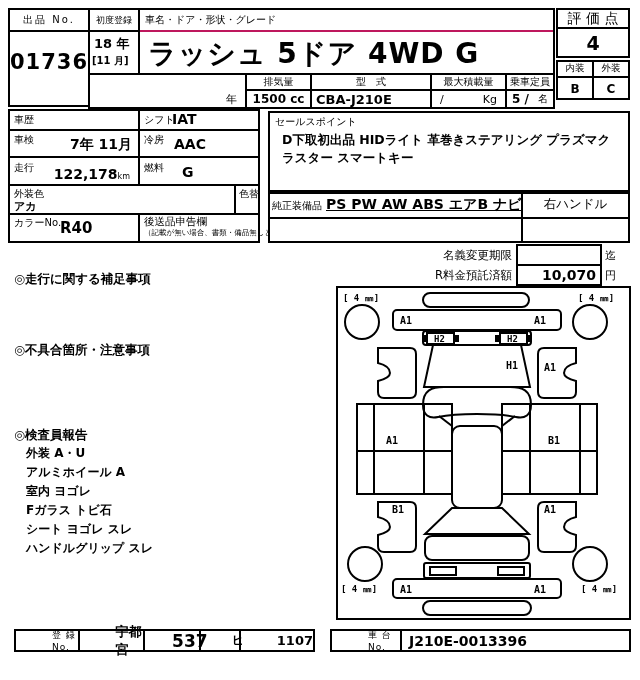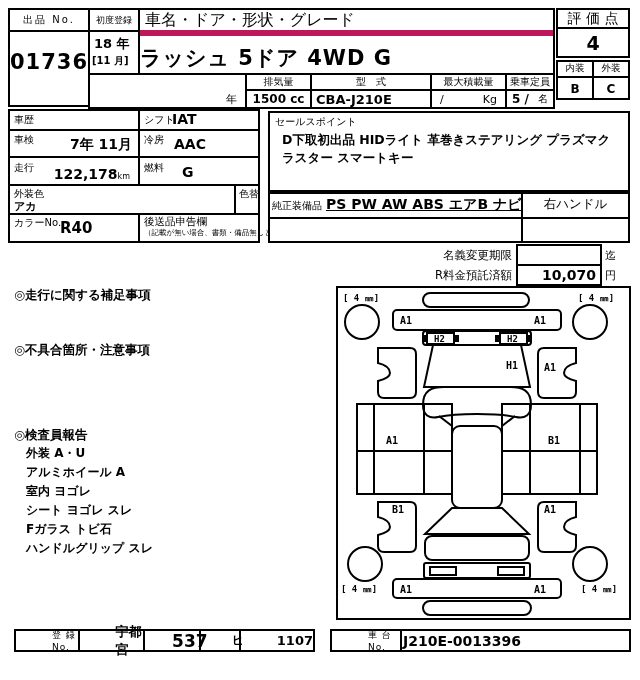--- a/index.html
+++ b/index.html
@@ -29,22 +29,22 @@
   <div style="height:60px;display:flex;align-items:center;justify-content:center;font-size:21px;font-weight:bold;letter-spacing:1px;">01736</div>
 </div>
 
 <div class="b" style="left:88px;top:8px;width:52px;height:67px;">
   <div style="height:20px;border-bottom:2px solid #000;display:flex;align-items:center;justify-content:center;font-size:9px;">初度登録</div>
   <div style="padding:3px 2px 0 4px;font-size:13px;font-weight:bold;">18 年</div>
   <div style="padding:1px 2px 0 2px;font-size:10px;font-weight:bold;">[11 月]</div>
 </div>
 
 <div class="b" style="left:138px;top:8px;width:417px;height:67px;">
-  <div style="height:20px;border-bottom:6px solid #be185d;display:flex;align-items:center;padding-left:5px;font-size:16px;">車名・ドア・形状・グレード</div>
-  <div style="height:43px;display:flex;align-items:center;padding-left:0;font-size:21px;font-weight:bold;letter-spacing:1px;">ラッシュ 5ドア 4WD G</div>
+  <div style="height:20px;border-bottom:2px solid #be185d;display:flex;align-items:center;padding-left:5px;font-size:10px;">車名・ドア・形状・グレード</div>
+  <div style="height:43px;display:flex;align-items:center;padding-left:8px;font-size:28px;font-weight:bold;letter-spacing:1px;">ラッシュ 5ドア 4WD G</div>
 </div>
 
 <div class="b" style="left:88px;top:73px;width:159px;height:36px;">
   <div class="valcell" style="justify-content:flex-end;padding-right:8px;font-size:11px;">年</div>
 </div>
 <div class="b" style="left:245px;top:73px;width:67px;height:36px;">
   <div class="hdrcell">排気量</div>
   <div class="valcell" style="justify-content:center;font-size:12px;font-weight:bold;">1500 cc</div>
 </div>
 <div class="b" style="left:310px;top:73px;width:122px;height:36px;">
@@ -131,29 +131,29 @@
   <div style="text-align:right;padding:2px 4px;font-size:13px;font-weight:bold;"></div>
 </div>
 <div class="t" style="left:605px;top:248px;font-size:11px;">迄</div>
 
 <div class="t" style="left:340px;top:268px;width:172px;text-align:right;font-size:11.5px;">R料金預託済額</div>
 <div class="b" style="left:516px;top:264px;width:86px;height:22px;">
   <div style="text-align:right;padding:1px 4px;font-size:14px;font-weight:bold;">10,070</div>
 </div>
 <div class="t" style="left:605px;top:268px;font-size:11px;">円</div>
 
-<div class="t" style="left:14px;top:287px;font-size:12.5px;font-weight:bold;">◎走行に関する補足事項</div>
+<div class="t" style="left:14px;top:271px;font-size:12.5px;font-weight:bold;">◎走行に関する補足事項</div>
 <div class="t" style="left:14px;top:342px;font-size:12.5px;font-weight:bold;">◎不具合箇所・注意事項</div>
 <div class="t" style="left:14px;top:427px;font-size:12.5px;font-weight:bold;">◎検査員報告</div>
 <div class="t" style="left:26px;top:444px;font-size:12px;font-weight:bold;line-height:19px;white-space:normal;width:280px;">
   <div>外装 A・U</div>
   <div>アルミホイール A</div>
   <div>室内 ヨゴレ</div>
+  <div>Fガラス トビ石</div>
   <div>シート ヨゴレ スレ</div>
-  <div>Fガラス トビ石</div>
   <div>ハンドルグリップ スレ</div>
 </div>
 
 <div class="b" style="left:336px;top:286px;width:295px;height:334px;">
 <svg width="291" height="330" viewBox="0 0 291 330">
   <g stroke="#000" fill="none" stroke-width="2">
 
     <circle cx="24" cy="34" r="17"></circle>
     <circle cx="252" cy="34" r="17"></circle>
     <circle cx="27" cy="276" r="17"></circle>
@@ -216,14 +216,14 @@
 
 <div class="b" style="left:14px;top:629px;width:301px;height:23px;display:flex;">
   <div class="footcell" style="width:68px;font-size:9px;letter-spacing:1px;">登 録 No.</div>
   <div class="footcell" style="width:72px;border-left:2px solid #000;font-size:13px;font-weight:bold;">宇都宮</div>
   <div class="footcell" style="width:56px;border-left:2px solid #000;font-size:17px;font-weight:bold;">537</div>
   <div class="footcell" style="width:40px;border-left:2px solid #000;font-size:12px;font-weight:bold;">ヒ</div>
   <div class="footcell" style="flex:1;border-left:2px solid #000;font-size:13px;font-weight:bold;">1107</div>
 </div>
 <div class="b" style="left:330px;top:629px;width:301px;height:23px;display:flex;">
   <div class="footcell" style="width:68px;font-size:9px;letter-spacing:1px;">車 台 No.</div>
-  <div class="footcell" style="flex:1;border-left:2px solid #000;justify-content:flex-start;padding-left:1px;font-size:14px;font-weight:bold;">J210E-0013396</div>
+  <div class="footcell" style="flex:1;border-left:2px solid #000;justify-content:flex-start;padding-left:7px;font-size:14px;font-weight:bold;">J210E-0013396</div>
 </div>
 
 </body></html>

